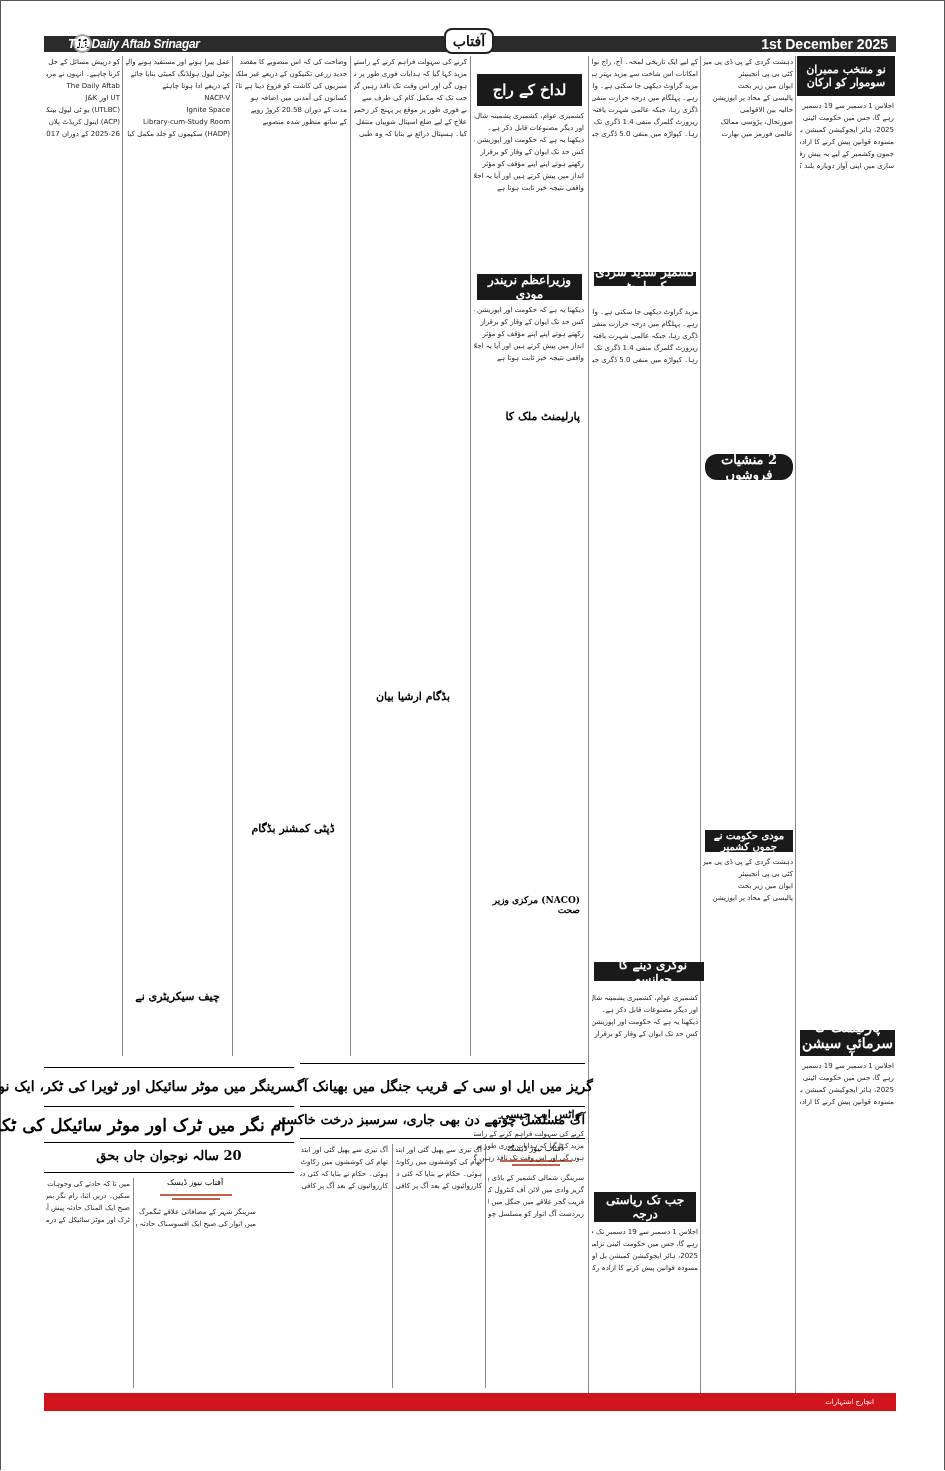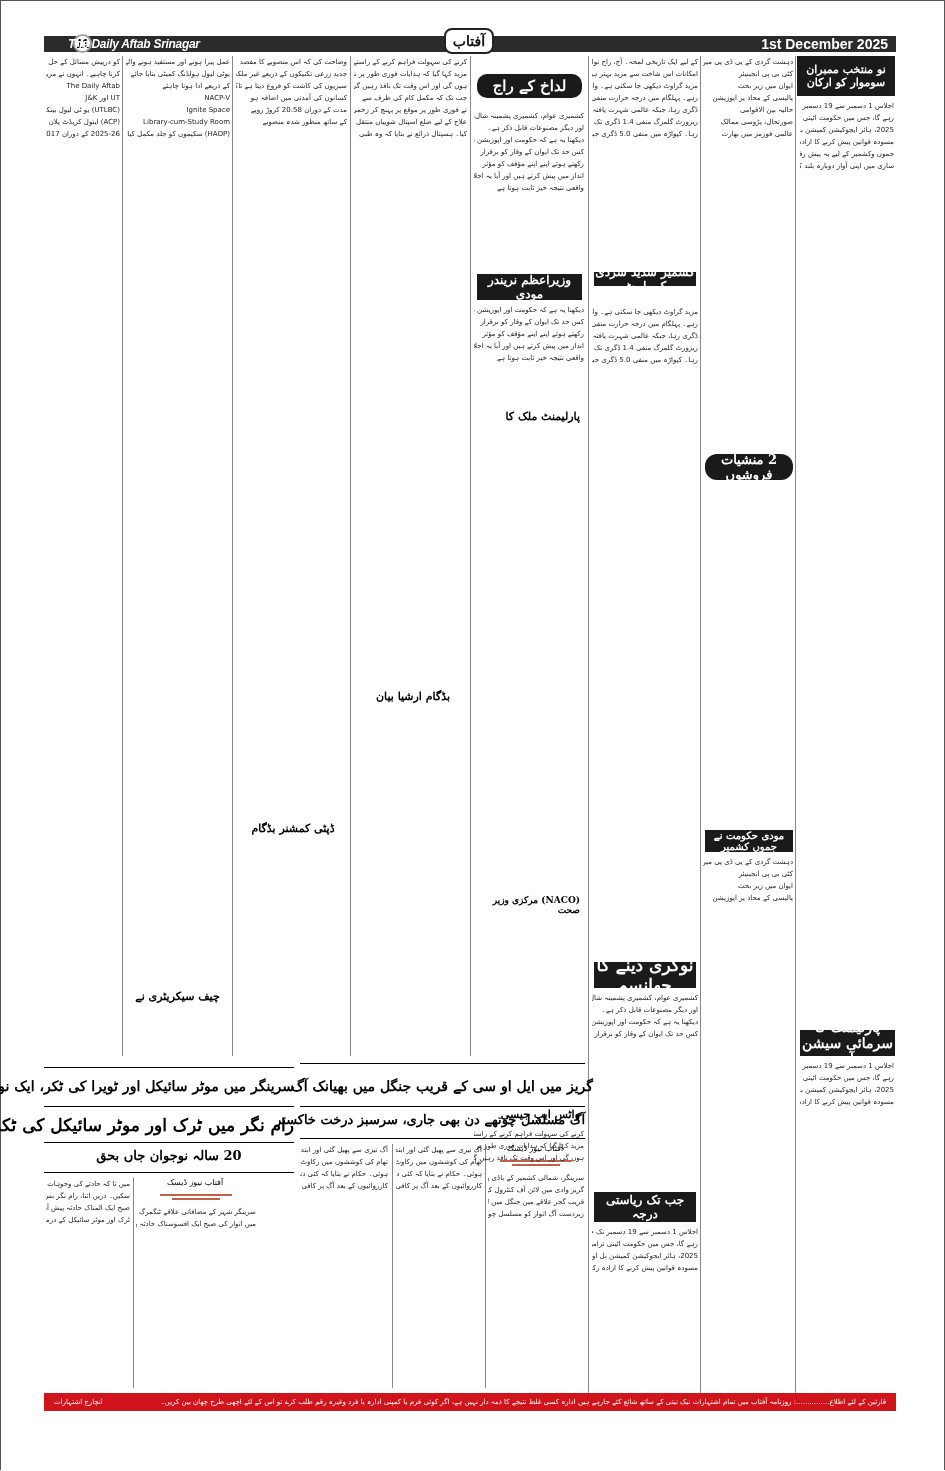--- a/index.html
+++ b/index.html
@@ -35,26 +35,26 @@
 
 <div class="rule-v" style="left:122px;top:56px;height:1000px;"></div>
 <div class="rule-v" style="left:232px;top:56px;height:1000px;"></div>
 <div class="rule-v" style="left:350px;top:56px;height:1000px;"></div>
 <div class="rule-v" style="left:470px;top:56px;height:1000px;"></div>
 <div class="rule-v" style="left:588px;top:56px;height:1340px;"></div>
 <div class="rule-v" style="left:700px;top:56px;height:1340px;"></div>
 <div class="rule-v" style="left:795px;top:56px;height:1340px;"></div>
 
 <div class="hbox" style="left:797px;top:56px;width:98px;height:40px;font-size:11px;">نو منتخب ممبران سوموار کو ارکان</div>
-<div class="hbox" style="left:477px;top:74px;width:105px;height:24px;border-radius:10px;">لداخ کے راج</div>
+<div class="hbox" style="left:477px;top:74px;width:105px;height:32px;">لداخ کے راج</div>
 <div class="hbox" style="left:477px;top:274px;width:105px;height:26px;font-size:12px;">وزیراعظم نریندر مودی</div>
 <div class="hbox" style="left:594px;top:272px;width:102px;height:14px;font-size:12px;">کشمیر شدید سردی کی لپیٹ</div>
 <div class="hbox" style="left:705px;top:454px;width:88px;height:26px;font-size:13px;border-radius:12px;">2 منشیات فروشوں</div>
 <div class="hbox" style="left:705px;top:830px;width:88px;height:22px;font-size:10px;">مودی حکومت نے جموں کشمیر</div>
-<div class="hbox" style="left:594px;top:962px;width:102px;height:26px;font-size:17px;">نوکری دینے کا جھانسہ</div>
+<div class="hbox" style="left:594px;top:962px;width:102px;height:19px;font-size:12px;padding-left:8px;">نوکری دینے کا جھانسہ</div>
 <div class="hbox" style="left:594px;top:1192px;width:102px;height:30px;font-size:12px;">جب تک ریاستی درجہ</div>
 <div class="hbox" style="left:800px;top:1030px;width:95px;height:26px;font-size:14px;">پارلیمنٹ کا سرمائی سیشن آج</div>
 
 <div class="sub-hd" style="left:480px;top:410px;width:100px;text-align:right;">پارلیمنٹ ملک کا</div>
 <div class="sub-hd" style="left:480px;top:895px;width:100px;text-align:right;font-size:9px;">(NACO) مرکزی وزیر صحت</div>
 <div class="sub-hd" style="left:480px;top:1108px;width:100px;text-align:right;">واٹس ایپ جیسی</div>
 <div class="sub-hd" style="left:238px;top:822px;width:110px;text-align:center;">ڈپٹی کمشنر بڈگام</div>
 <div class="sub-hd" style="left:358px;top:690px;width:110px;text-align:center;">بڈگام ارشیا بیان</div>
 <div class="sub-hd" style="left:125px;top:990px;width:105px;text-align:center;">چیف سیکریٹری نے</div>
 
@@ -219,15 +219,14 @@
     <span class="l">2025، ہائر ایجوکیشن کمیشن بل اور دیگر آٹھ</span>
     <span class="l">مسودہ قوانین پیش کرنے کا ارادہ رکھتی ہے۔</span>
 </div>
 <div class="col" style="left:474px;top:1128px;width:110px;height:260px;">
   <span class="l">کرنے کی سہولت فراہم کرنے کے راستے میں</span>
     <span class="l">مزید کہا گیا کہ ہدایات فوری طور پر نافذ العمل</span>
     <span class="l">ہوں گی اور اس وقت تک نافذ رہیں گی</span>
 </div>
 
 <div class="footer-bar">
-  <span style="overflow:hidden;">قارئین کے لئے اطلاع...............: روزنامہ آفتاب میں تمام اشتہارات نیک نیتی کے ساتھ شائع کئے جارہے ہیں ادارہ کسی غلط نتیجے کا ذمہ دار نہیں ہے، اگر کوئی فرم یا کمپنی ادارہ یا فرد وغیرہ رقم طلب کرے تو اس کے لئے اچھی طرح چھان بین کریں۔</span>
   <span style="margin-right:12px;">انچارج اشتہارات</span>
 </div>
 
 </body></html>

